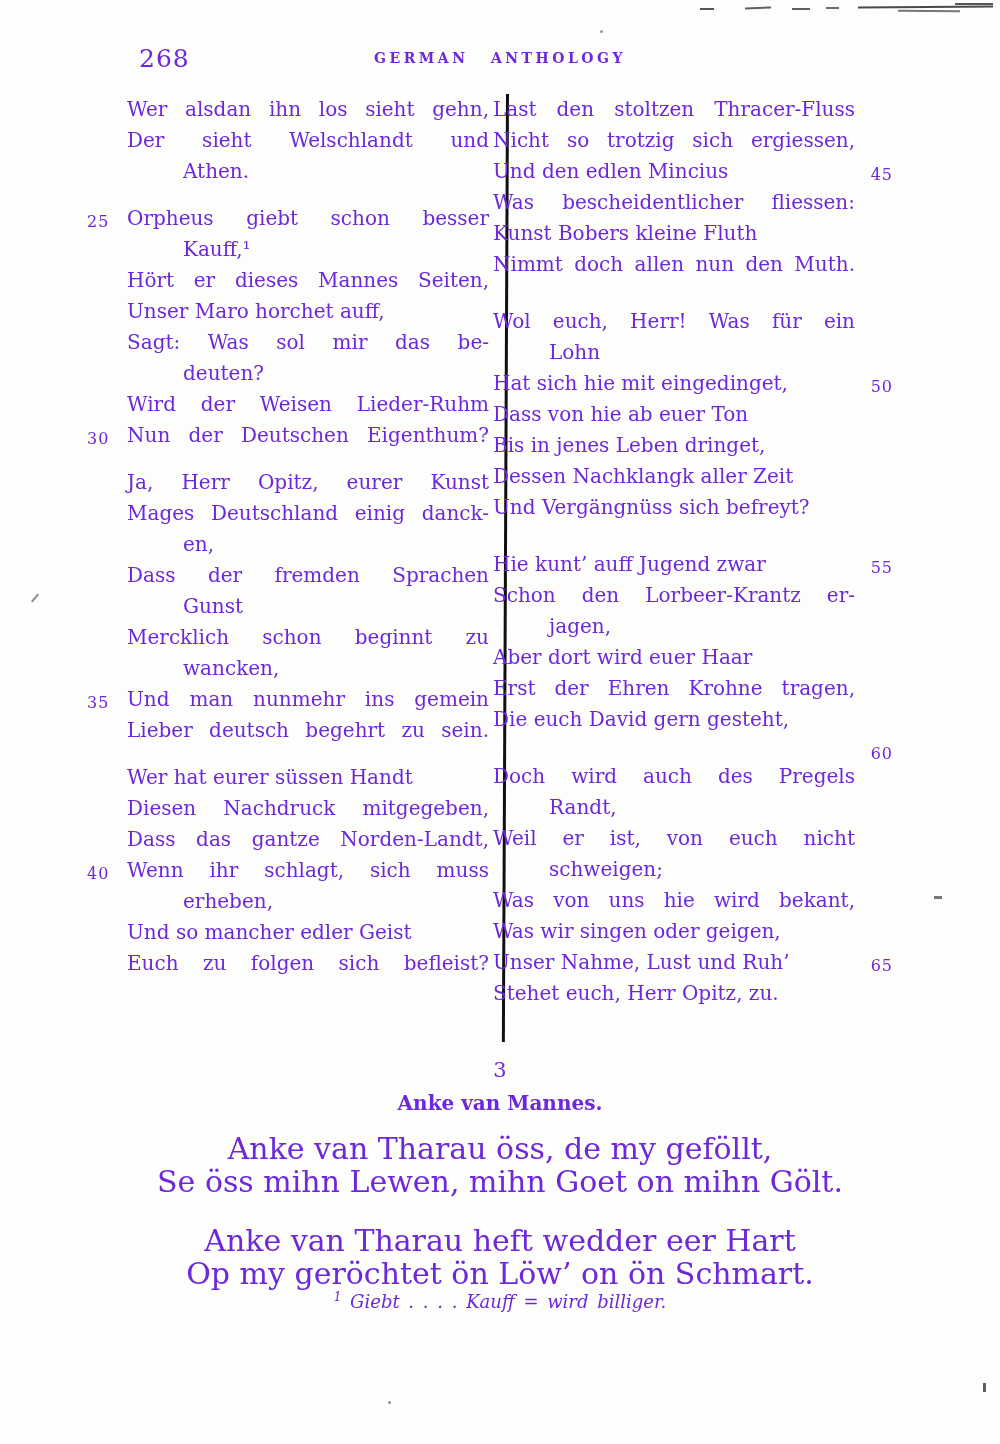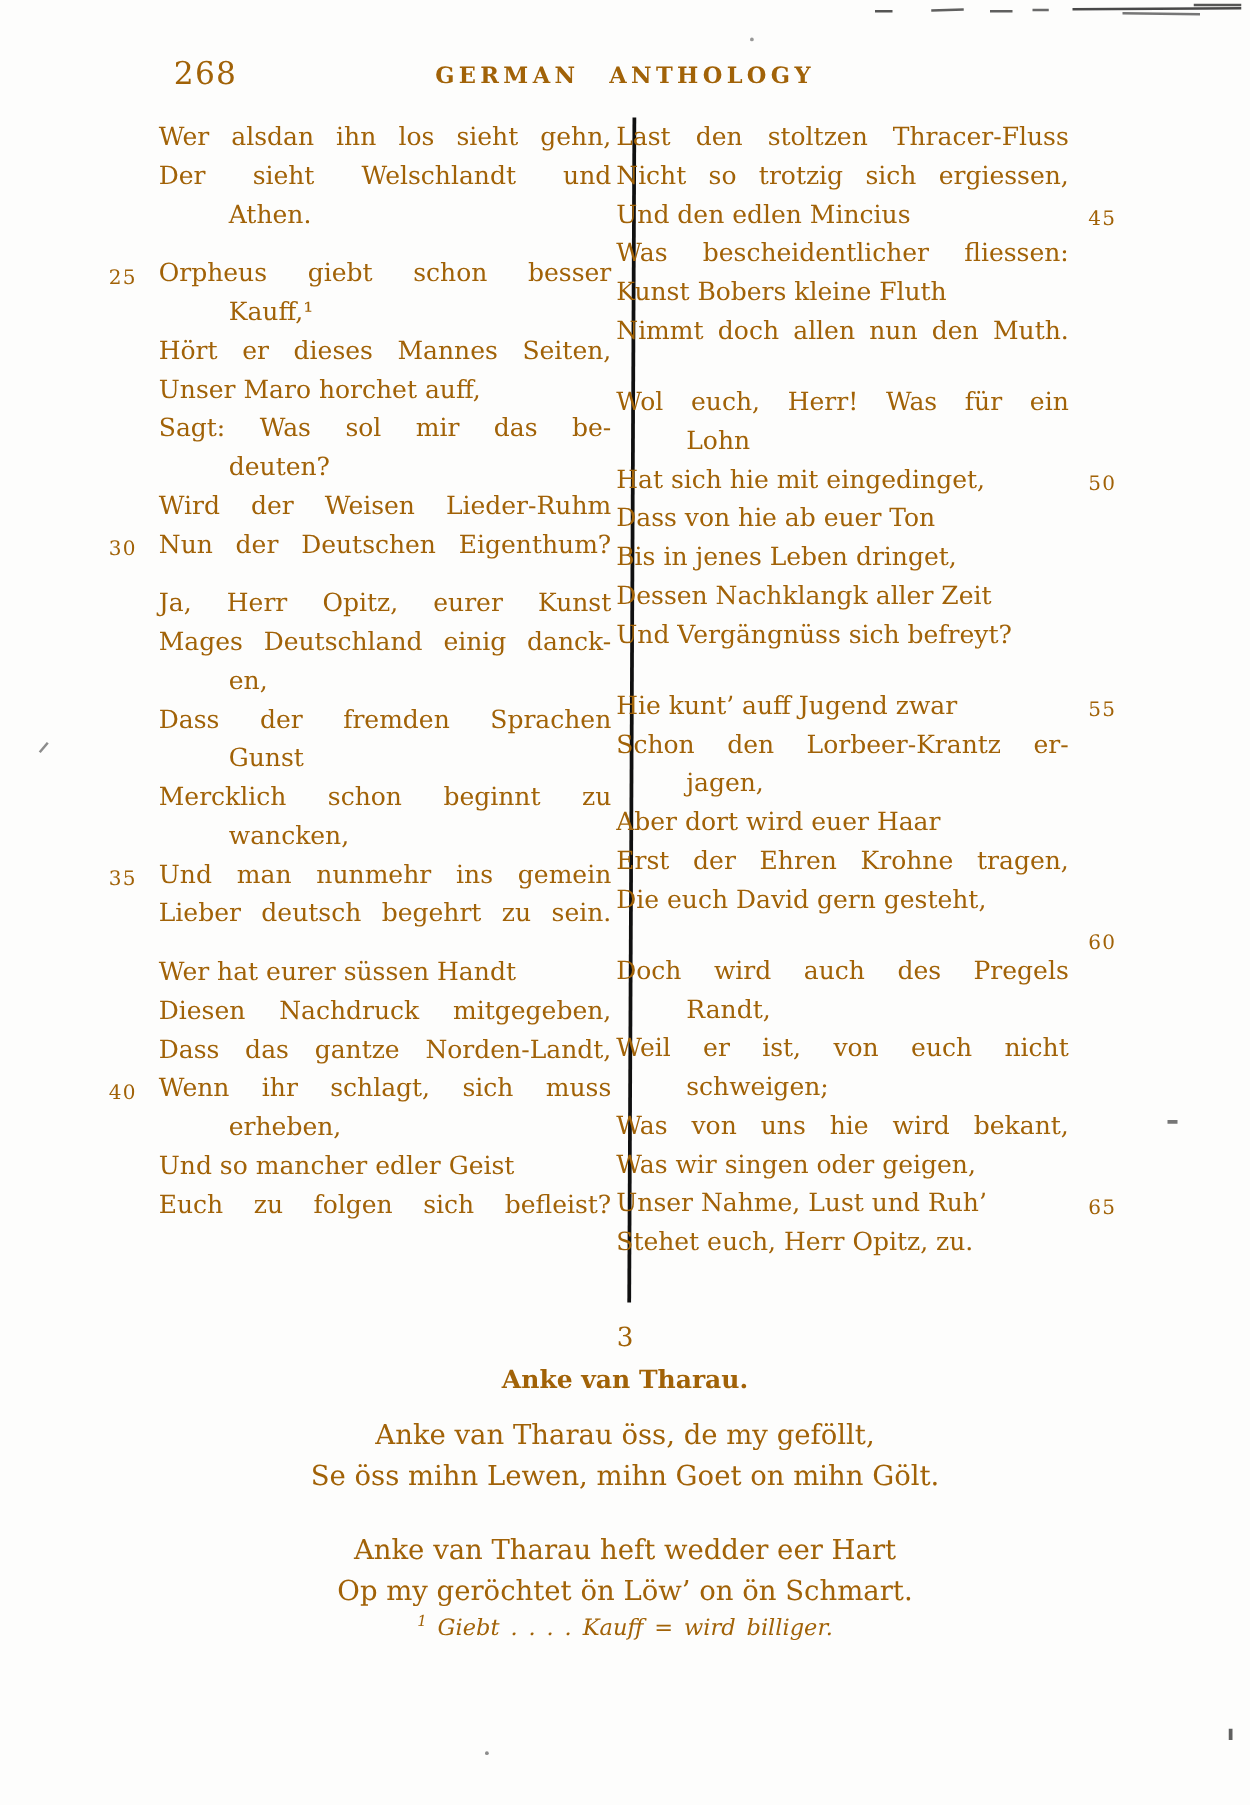--- a/index.html
+++ b/index.html
@@ -1,25 +1,25 @@
 <!DOCTYPE html>
 <html><head>
 <meta charset="utf-8">
 <style>
   html,body{margin:0;padding:0;background:#e8e8e4;}
   .page{
     position:relative;width:1000px;height:1444px;margin:0 auto;
-    background:#fdfdfc;color:#a16207;overflow:hidden;
+    background:#fdfdfc;color:#6d28d9;overflow:hidden;
     font-family:"DejaVu Serif","Liberation Serif",serif;
   }
   
   .pagenum{position:absolute;top:44px;left:139px;font-size:25px;letter-spacing:1px;}
   .running-title{
     position:absolute;top:50px;left:0;width:1000px;text-align:center;
-    font-size:18px;font-weight:700;letter-spacing:3.5px;word-spacing:14px;
+    font-size:14px;font-weight:700;letter-spacing:3.5px;word-spacing:14px;
   }
   
   .col{position:absolute;top:94px;width:362px;}
   .col-left{left:127px;}
   .col-right{left:493px;}
   .stanza{margin:0;}
   .col-left .stanza + .stanza{margin-top:16px;}
   .col-right .stanza + .stanza{margin-top:26px;}
   .verse-line{position:relative;font-size:20px;line-height:31px;text-align:left;}
   .verse-line.j{text-align:justify;text-align-last:justify;}
@@ -30,21 +30,21 @@
   .divider{
     position:absolute;left:506px;top:94px;width:3px;height:948px;
     background:#101010;transform:rotate(0.25deg);transform-origin:top center;
   }
   
   .section{position:absolute;top:1056px;left:0;width:1000px;text-align:center;}
   .sec-num{font-size:21px;line-height:28px;}
   .sec-title{font-size:20px;font-weight:700;line-height:30px;margin-top:4px;}
   .couplet{margin-top:14px;}
   .couplet + .couplet{margin-top:26px;}
-  .cline{font-size:22px;line-height:33px;}
+  .cline{font-size:30px;line-height:33px;}
   .footnote{margin-top:0;font-size:18px;font-style:italic;word-spacing:3px;}
   .footnote sup{font-size:12px;}
   
   .speck{position:absolute;background:#1c1c1c;}
   .n1{left:700px;top:8px;width:14px;height:2px;opacity:.75;}
   .n2{left:745px;top:7px;width:26px;height:2px;opacity:.7;transform:rotate(-2deg);}
   .n3{left:792px;top:8px;width:18px;height:2px;opacity:.7;}
   .n4{left:826px;top:7px;width:13px;height:2px;opacity:.65;}
   .n5{left:858px;top:6px;width:135px;height:2px;opacity:.8;transform:rotate(-0.4deg);}
   .n6{left:898px;top:10px;width:62px;height:2px;opacity:.6;transform:rotate(0.6deg);}
@@ -148,21 +148,21 @@
         <div class="verse-line ind"><span class="vtext">schweigen;</span></div>
         <div class="verse-line j"><span class="vtext">Was von uns hie wird bekant,</span></div>
         <div class="verse-line"><span class="vtext">Was wir singen oder geigen,</span></div>
         <div class="verse-line"><span class="lnum">65</span><span class="vtext">Unser Nahme, Lust und Ruh’</span></div>
         <div class="verse-line"><span class="vtext">Stehet euch, Herr Opitz, zu.</span></div>
       </div>
     </div>
 
   <div class="section">
     <div class="sec-num">3</div>
-    <div class="sec-title">Anke van Tharau.</div>
+    <div class="sec-title">Anke van Mannes.</div>
     <div class="couplet">
       <div class="cline">Anke van Tharau öss, de my geföllt,</div>
       <div class="cline">Se öss mihn Lewen, mihn Goet on mihn Gölt.</div>
     </div>
     <div class="couplet">
       <div class="cline">Anke van Tharau heft wedder eer Hart</div>
       <div class="cline">Op my geröchtet ön Löw’ on ön Schmart.</div>
     </div>
     <div class="footnote"><sup>1</sup> <span>Giebt . . . . Kauff = wird billiger.</span></div>
   </div>

